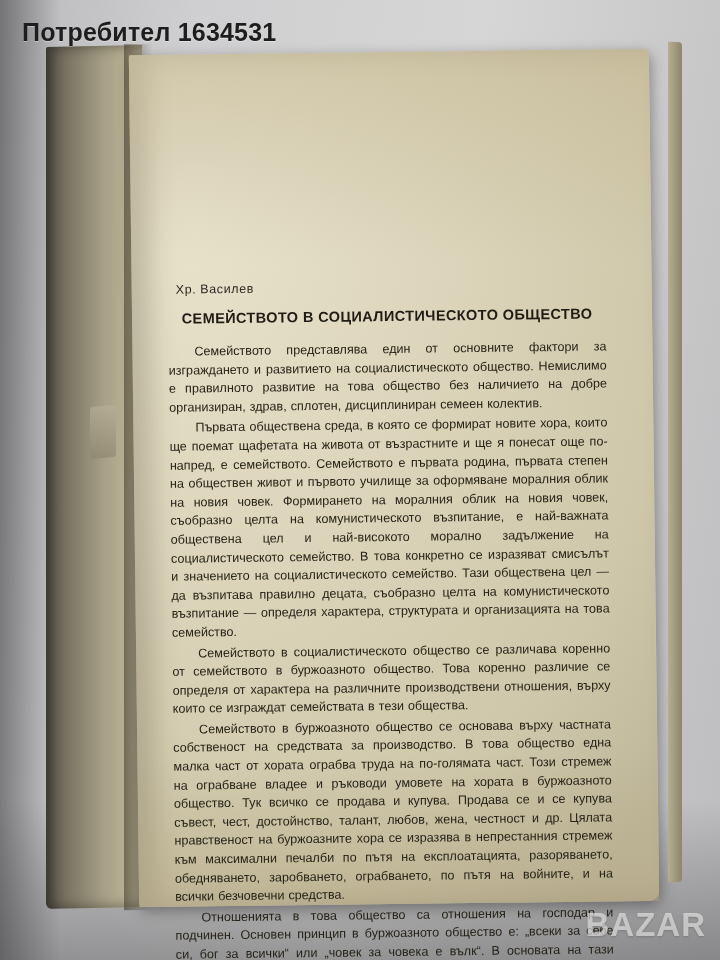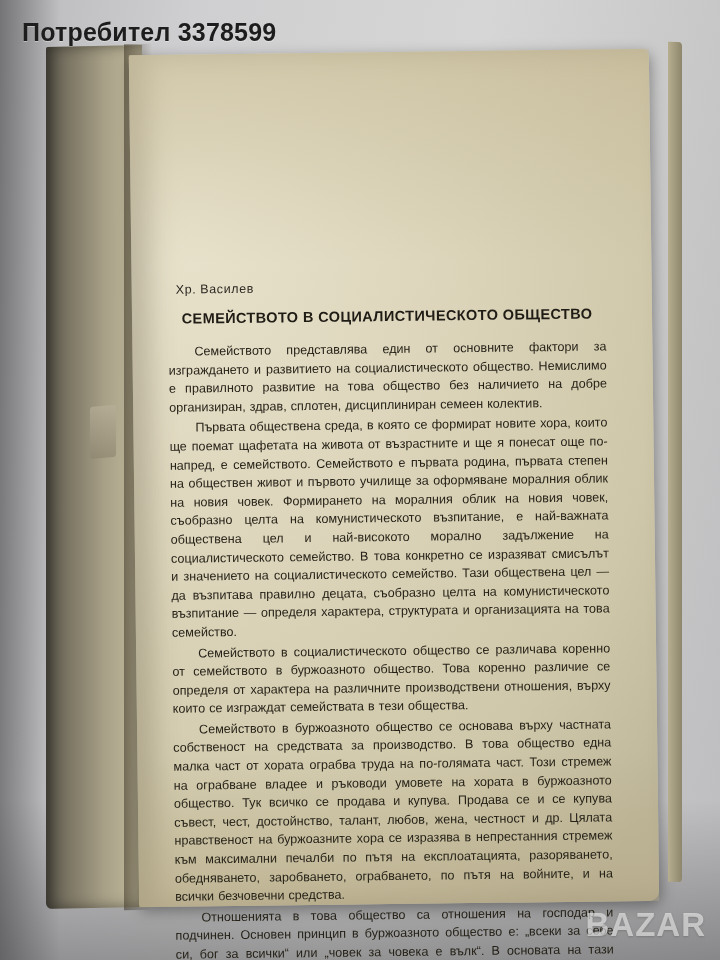--- a/index.html
+++ b/index.html
@@ -181,21 +181,21 @@
   }
 </style>
 </head>
 <body>
 
 <div id="stage">
   <div class="backdrop"></div>
   <div class="backdrop-shadow-left"></div>
   <div class="backdrop-shadow-bottom"></div>
 
-  <div class="username">Потребител 3378599</div>
+  <div class="username">Потребител 1634531</div>
 
   <div class="book">
     <div class="gutter">
       <div class="gutter-notch"></div>
     </div>
     <div class="gutter-fold"></div>
 
     <div class="page">
       <div class="page-stain-top"></div>
       <div class="page-stain-bottom"></div>

